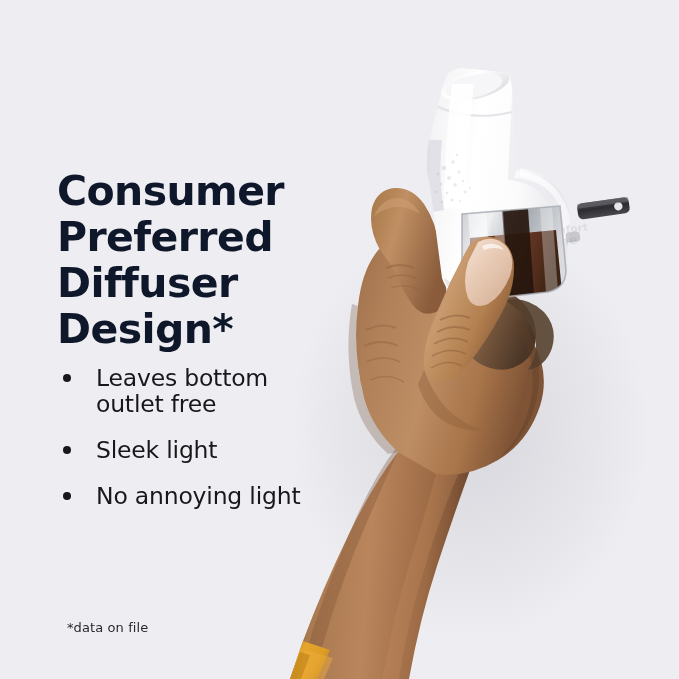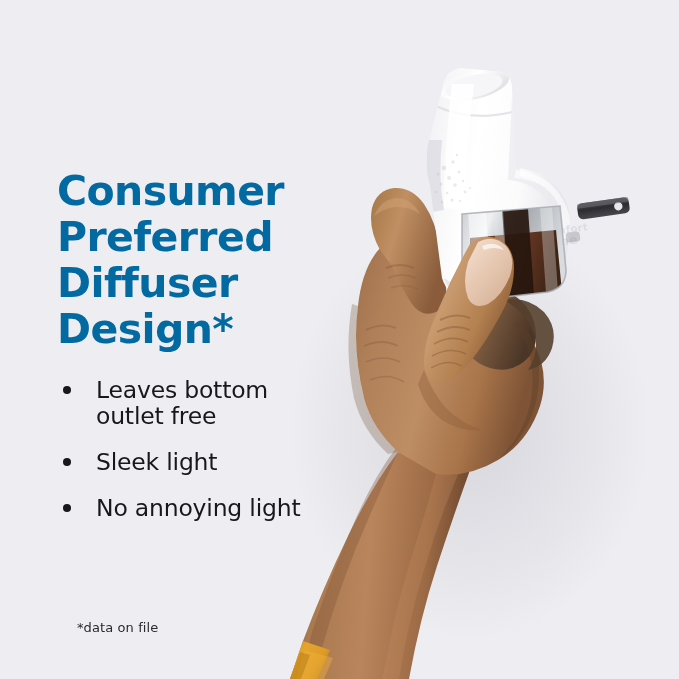--- a/index.html
+++ b/index.html
@@ -26,33 +26,33 @@
   
   .copy-block {
     position: absolute;
     left: 57px;
     top: 168px;
     width: 300px;
   }
 
   .headline {
     margin: 0;
-    color: #0369a1;
+    color: #0f172a;
     font-family: "DejaVu Sans", sans-serif;
     font-weight: 700;
     font-size: 41px;
     line-height: 46px;
     letter-spacing: -0.6px;
     white-space: pre-line;
   }
 
   .bullets {
     position: absolute;
     left: 57px;
-    top: 377px;
+    top: 365px;
     width: 310px;
     margin: 0;
     padding: 0;
     list-style: none;
   }
   .bullet {
     position: relative;
     padding-left: 39px;
     margin-bottom: 20px;
     color: #18181b;
@@ -69,21 +69,21 @@
     top: 9px;
     width: 8px;
     height: 8px;
     border-radius: 50%;
     background: #18181b;
   }
   .bullet-text { display: block; white-space: pre-line; }
 
   .footnote {
     position: absolute;
-    left: 77px;
+    left: 67px;
     top: 620px;
     color: #2a2a2e;
     font-family: "DejaVu Sans", sans-serif;
     font-size: 13px;
     letter-spacing: 0.1px;
   }
 
   
   #photo {
     position: absolute;

